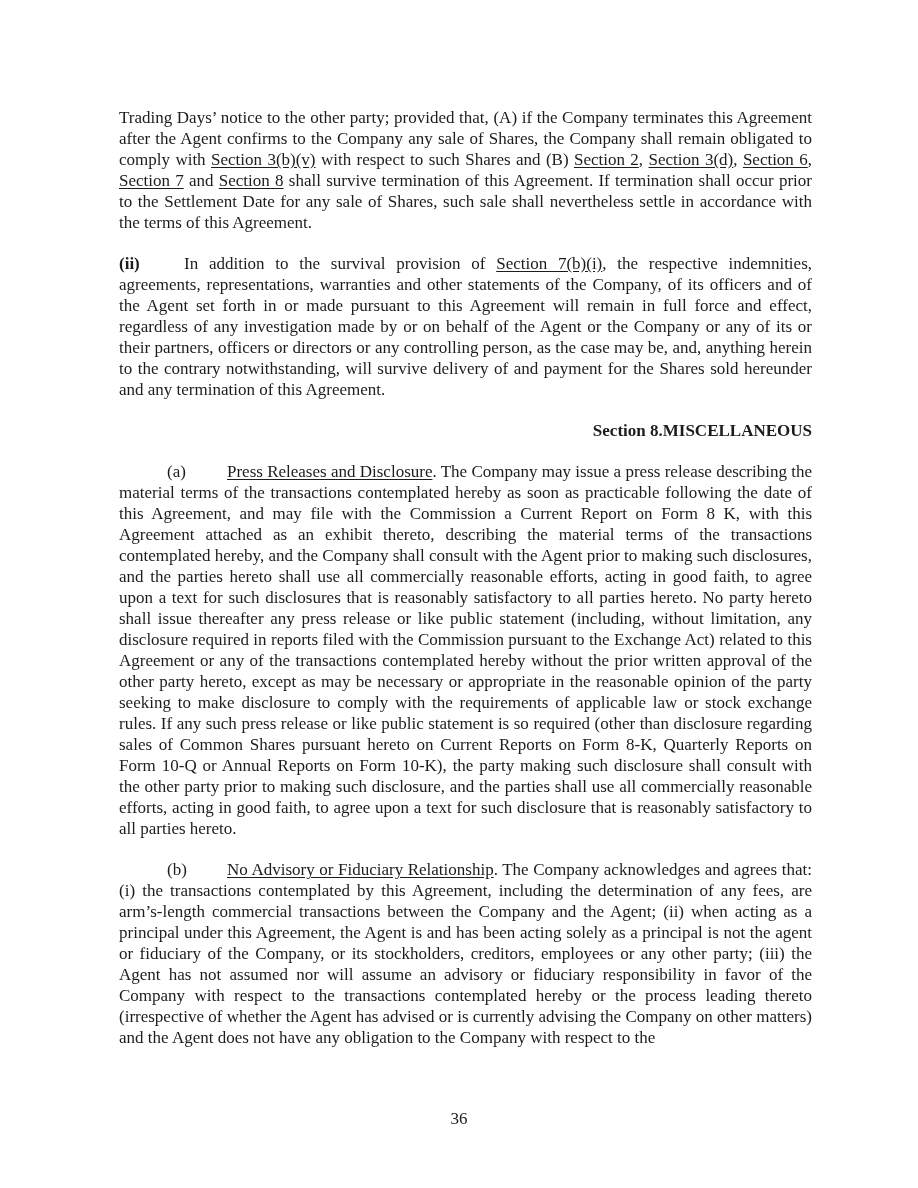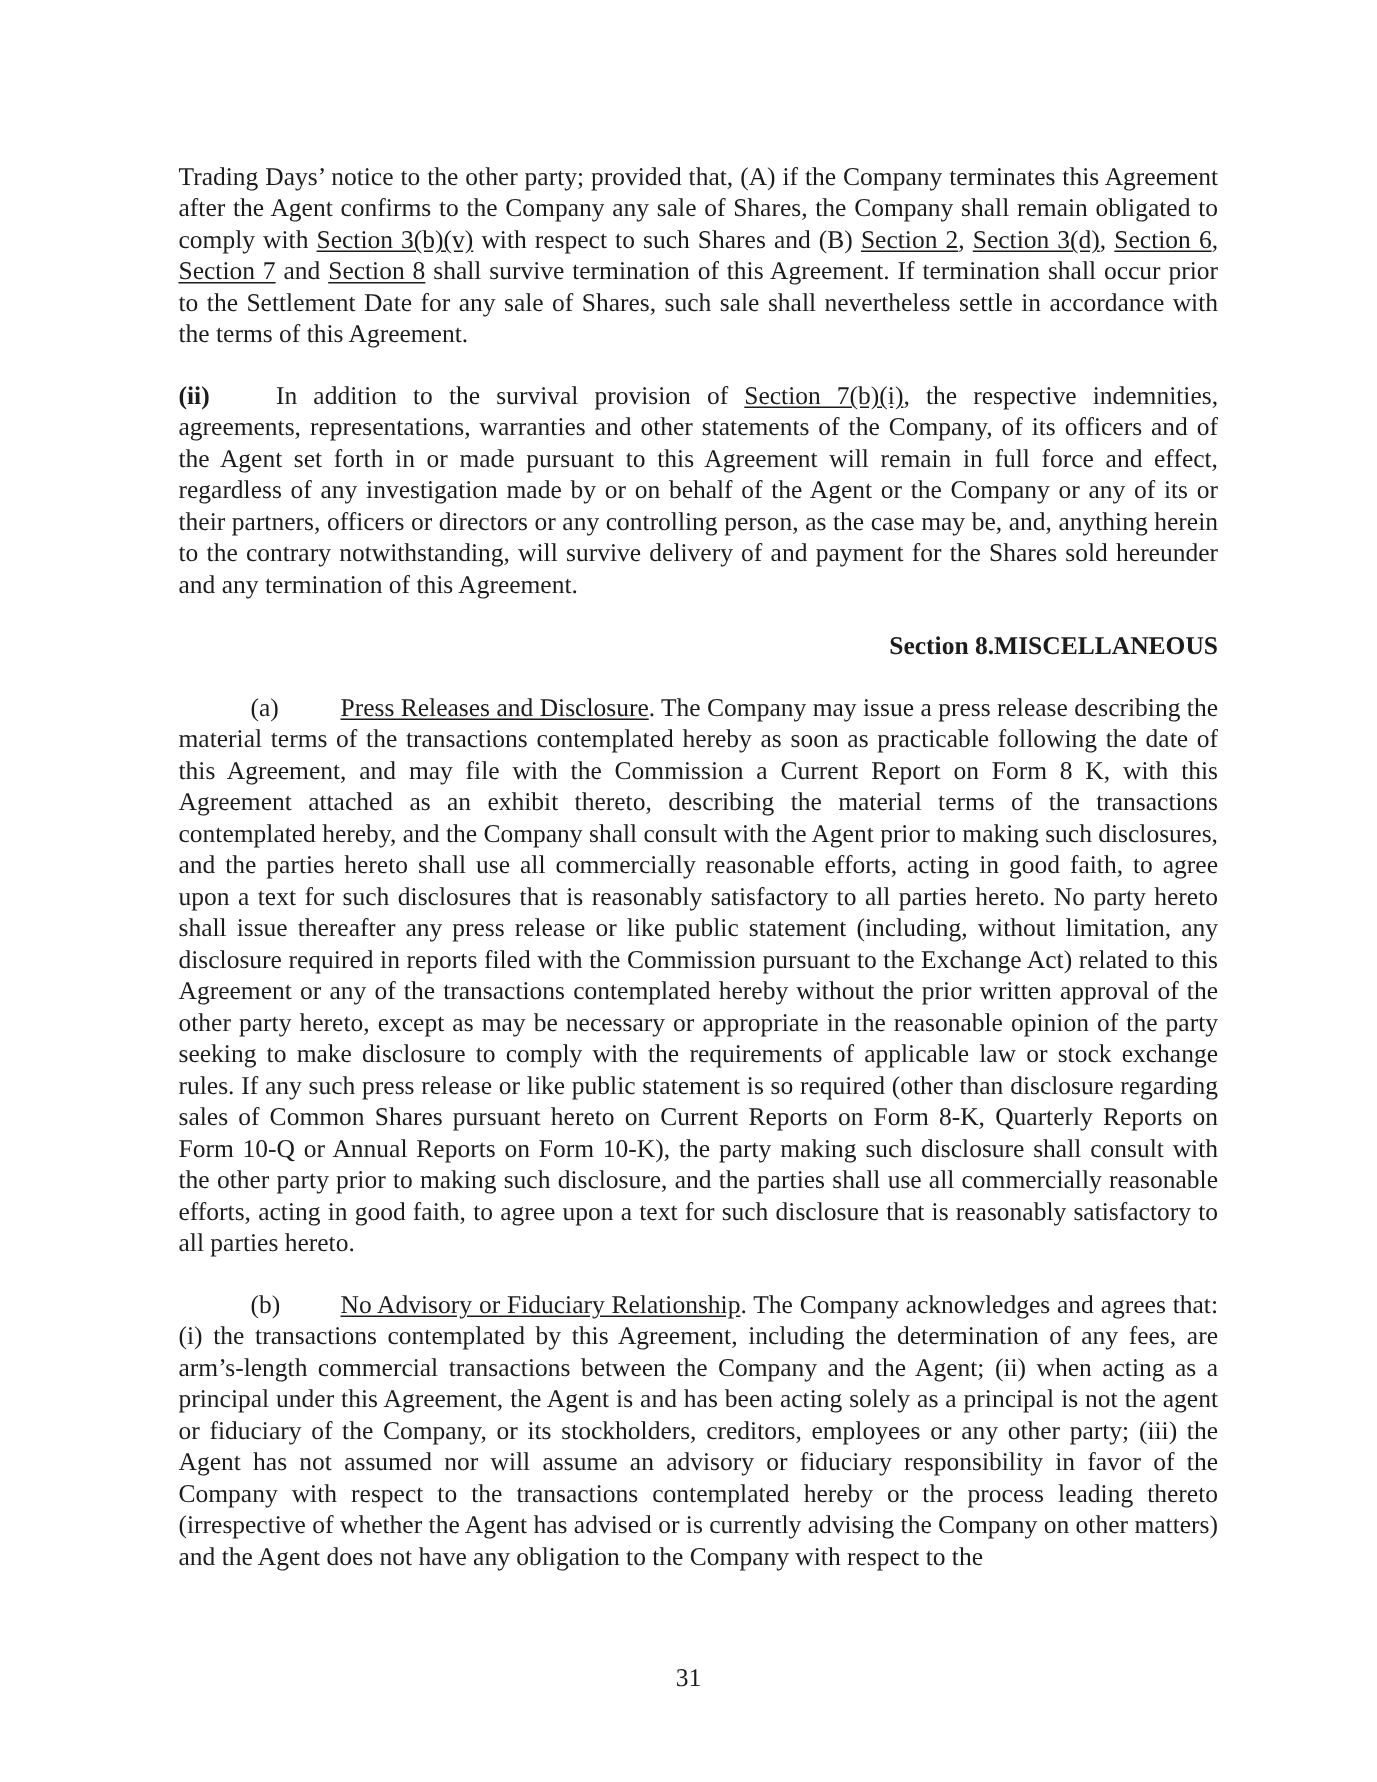--- a/index.html
+++ b/index.html
@@ -78,14 +78,14 @@
     <p class="indent-block"><span class="label-ii">(ii)</span><span>In addition to the survival provision of </span><span class="u">Section 7(b)(i)</span><span>, the respective indemnities, agreements, representations, warranties and other statements of the Company, of its officers and of the Agent set forth in or made pursuant to this Agreement will remain in full force and effect, regardless of any investigation made by or on behalf of the Agent or the Company or any of its or their partners, officers or directors or any controlling person, as the case may be, and, anything herein to the contrary notwithstanding, will survive delivery of and payment for the Shares sold hereunder and any termination of this Agreement.</span></p>
 
     <p class="heading"><span class="heading-num">Section 8.</span><span>MISCELLANEOUS</span></p>
 
     <p class="para-first"><span class="label-letter">(a)</span><span class="u">Press Releases and Disclosure</span><span>.  The Company may issue a press release describing the material terms of the transactions contemplated hereby as soon as practicable following the date of this Agreement, and may file with the Commission a Current Report on Form 8 K, with this Agreement attached as an exhibit thereto, describing the material terms of the transactions contemplated hereby, and the Company shall consult with the Agent prior to making such disclosures, and the parties hereto shall use all commercially reasonable efforts, acting in good faith, to agree upon a text for such disclosures that is reasonably satisfactory to all parties hereto.  No party hereto shall issue thereafter any press release or like public statement (including, without limitation,  any disclosure required in reports filed with the Commission pursuant to the Exchange Act) related to this Agreement or any of the transactions contemplated hereby without the prior written approval of the other party hereto, except as may be necessary or appropriate in the reasonable opinion of the party seeking to make disclosure to comply with the requirements of applicable law or stock exchange rules.  If any such press release or like public statement is so required (other than disclosure regarding sales of Common Shares pursuant hereto on Current Reports on Form 8-K, Quarterly Reports on Form 10-Q or Annual Reports on Form 10-K), the party making such disclosure shall consult with the other party prior to making such disclosure, and the parties shall use all commercially reasonable efforts, acting in good faith, to agree upon a text for such disclosure that is reasonably satisfactory to all parties hereto.</span></p>
 
     <p class="para-first"><span class="label-letter">(b)</span><span class="u">No Advisory or Fiduciary Relationship</span><span>.  The Company acknowledges and agrees that: (i) the transactions contemplated by this Agreement, including the determination of any fees, are arm’s-length commercial transactions between the Company and the Agent; (ii) when acting as a principal under this Agreement, the Agent is and has been acting solely as a principal is not the agent or fiduciary of the Company, or its stockholders, creditors, employees or any other party; (iii) the Agent has not assumed nor will assume an advisory or fiduciary responsibility in favor of the Company with respect to the transactions contemplated hereby or the process leading thereto (irrespective of whether the Agent has advised or is currently advising the Company on other matters) and the Agent does not have any obligation to the Company with respect to the</span></p>
 
   </div>
 
-  <div class="footer">31</div>
+  <div class="footer">36</div>
 </div>
 
 </body></html>

